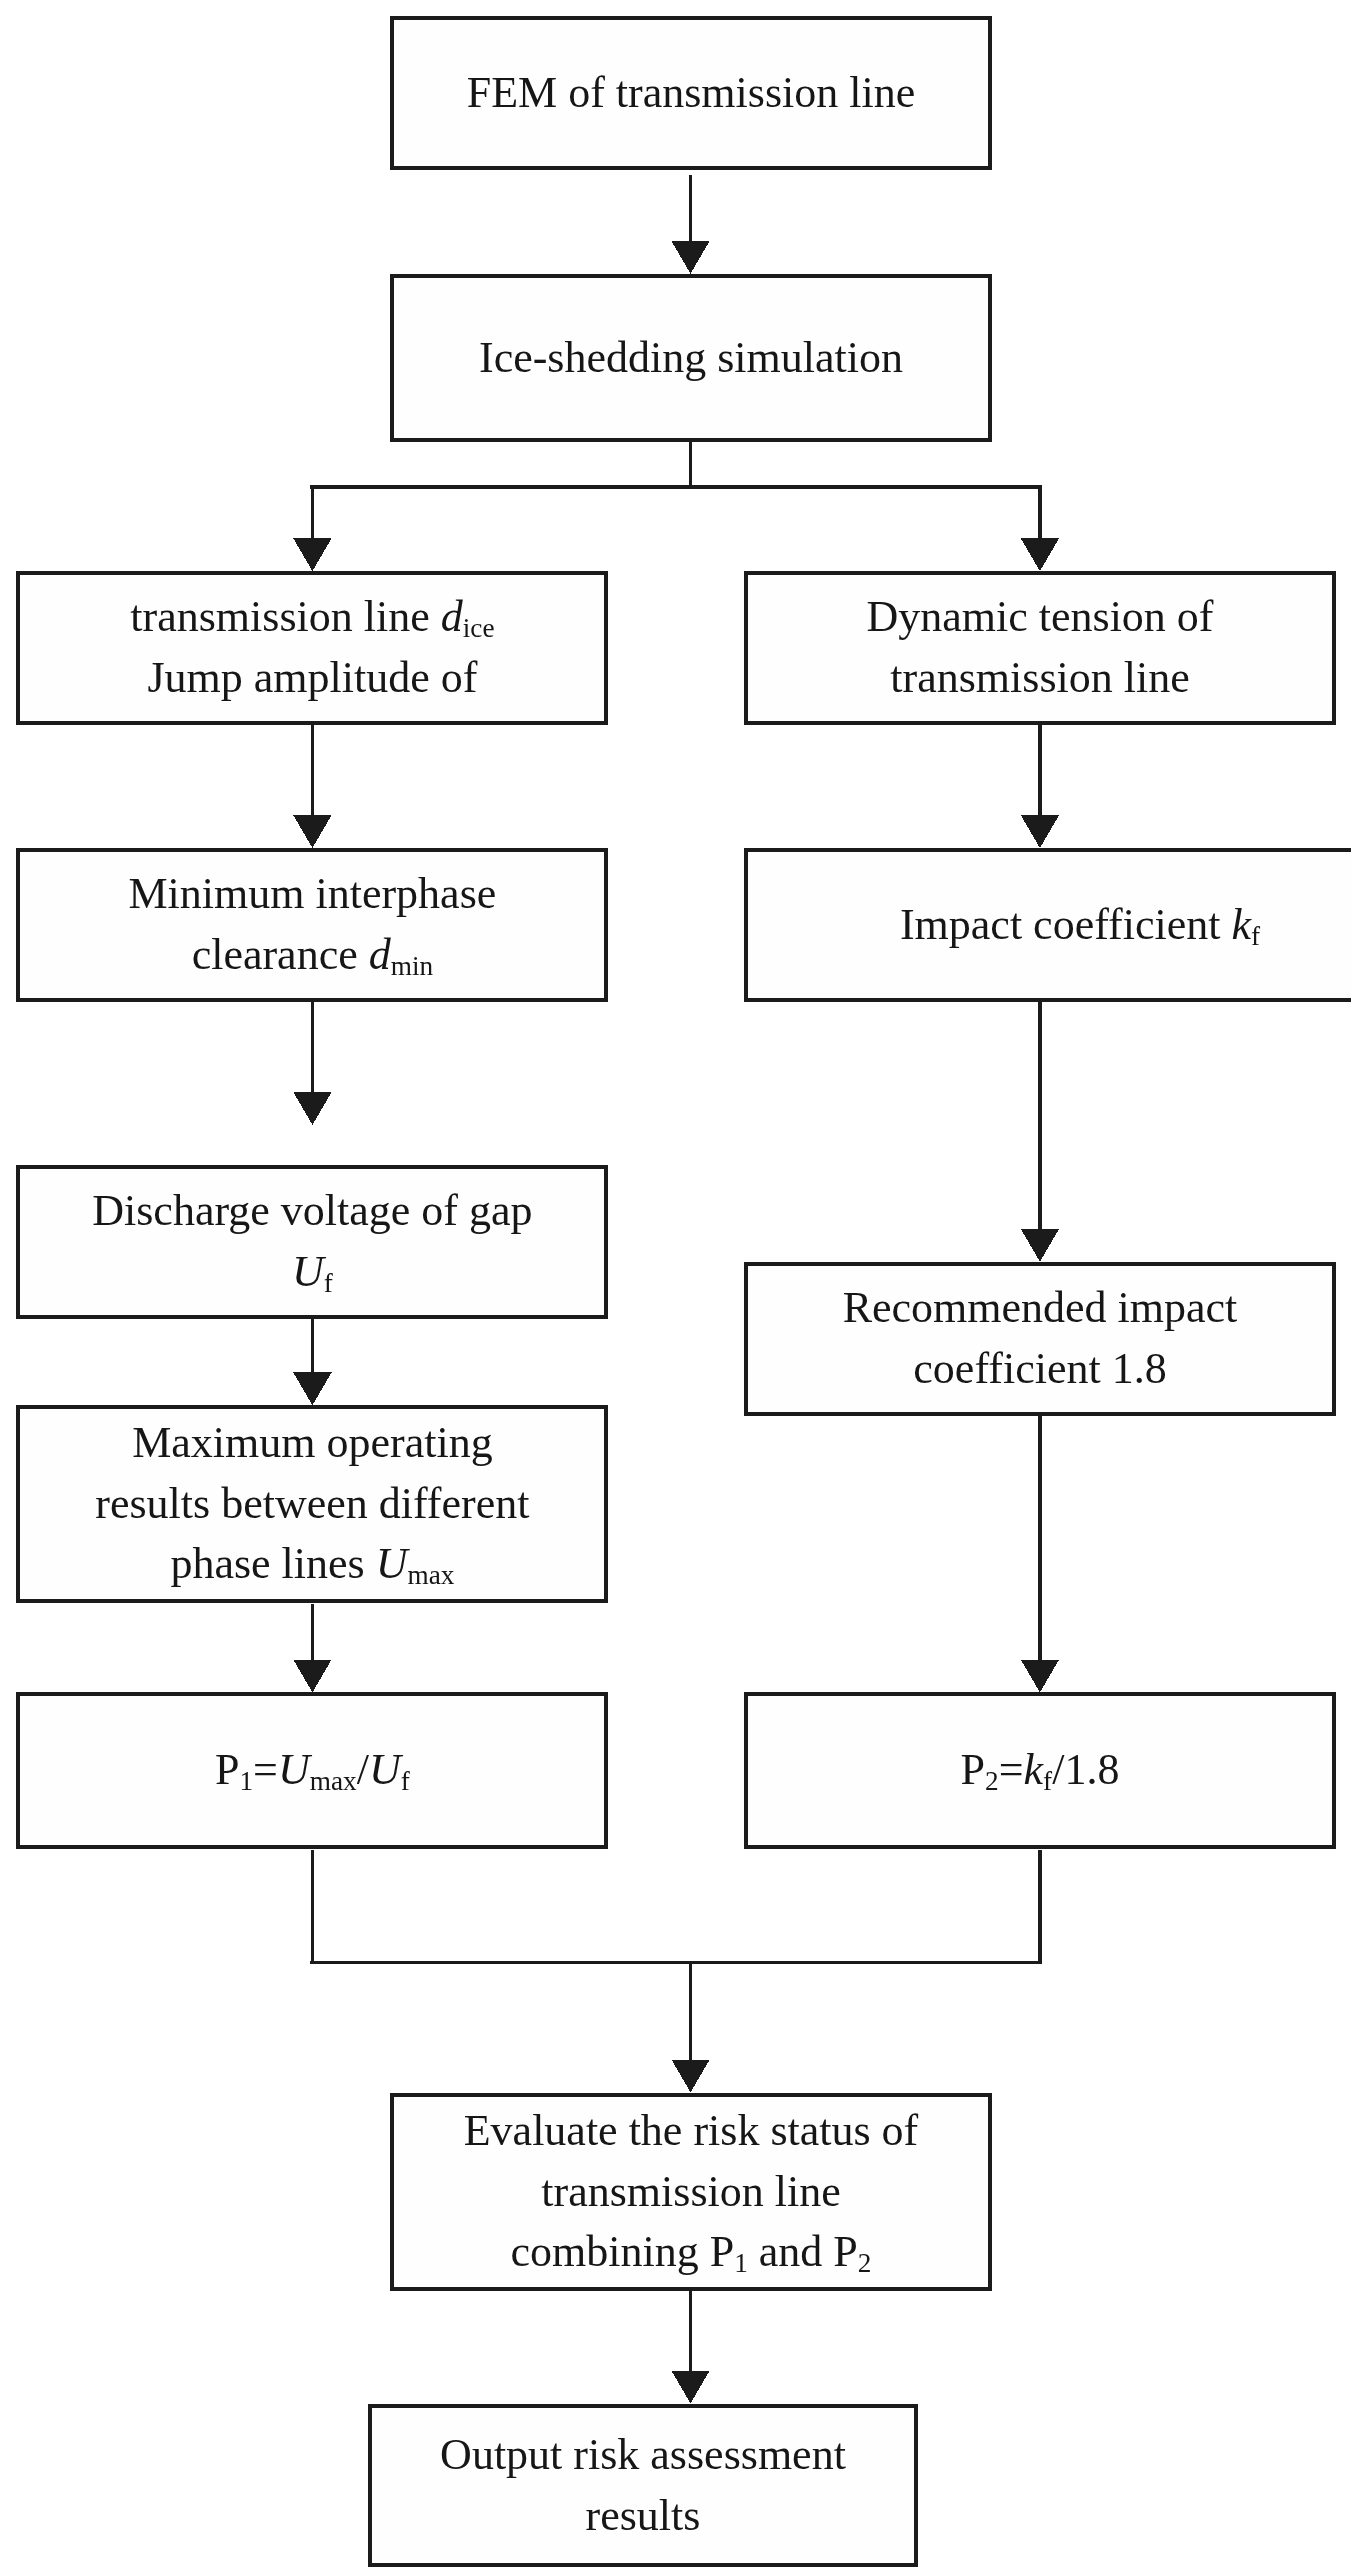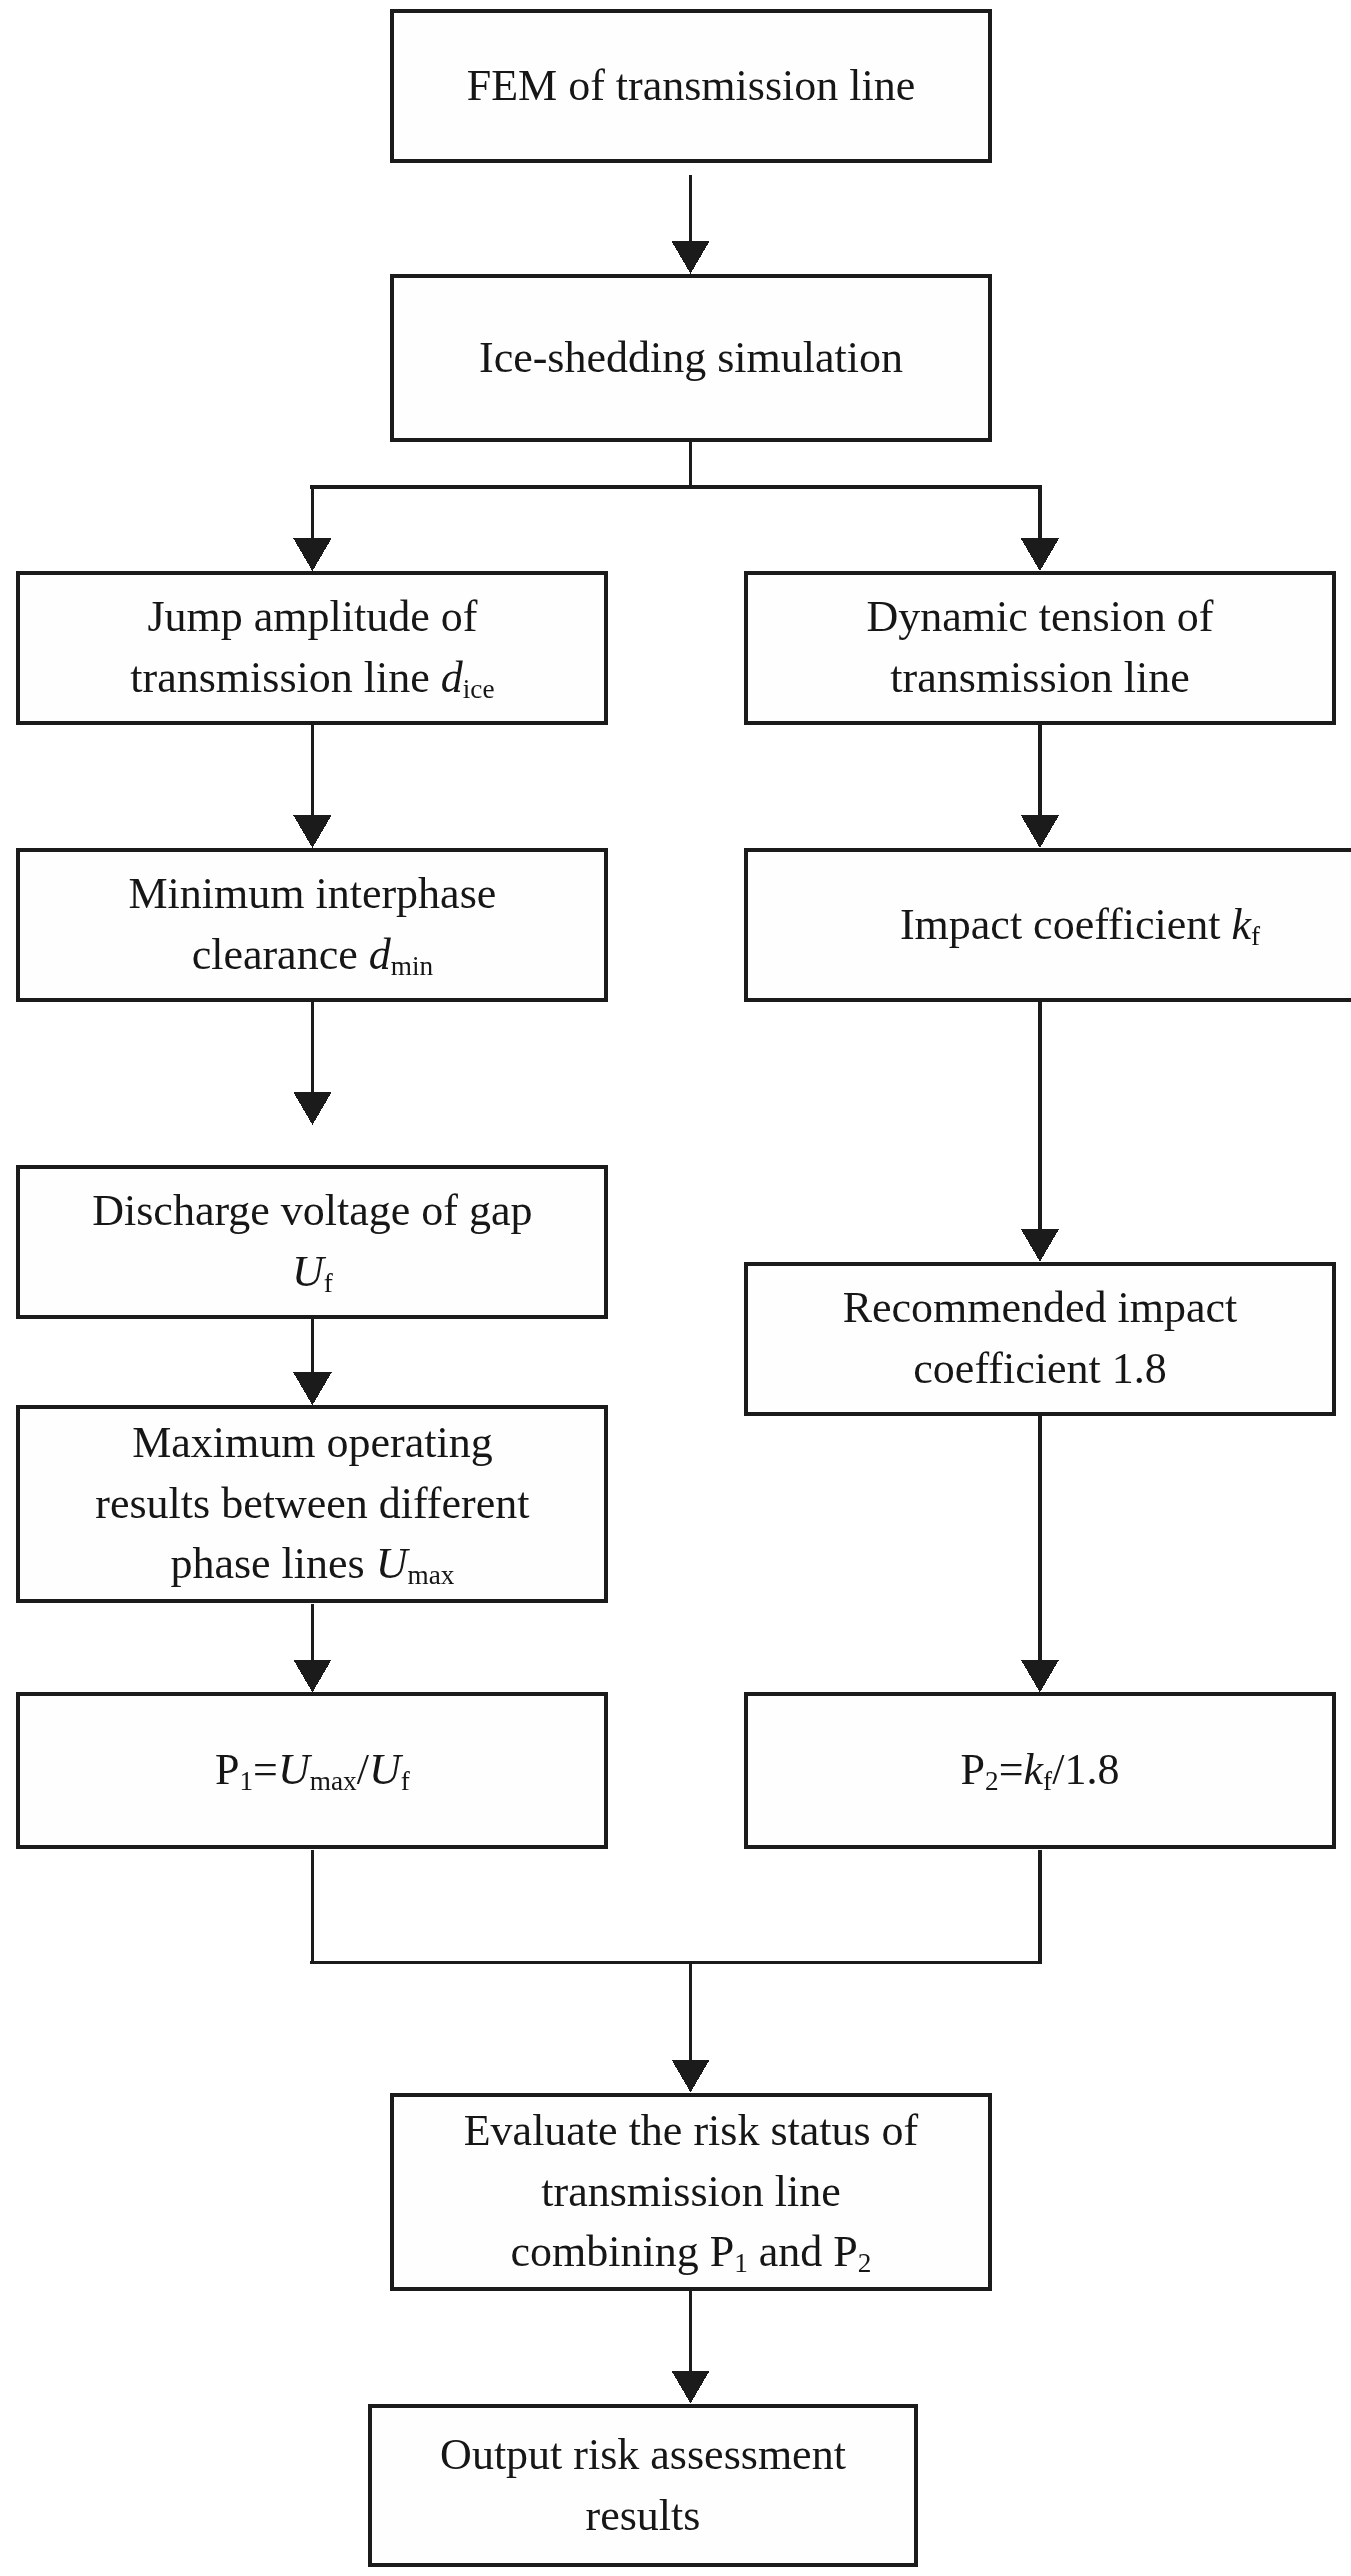--- a/index.html
+++ b/index.html
@@ -95,31 +95,31 @@
     <line x1="1521" y1="2705" x2="1521" y2="2872" stroke="#1b1b1b" stroke-width="5"></line>
     <line x1="454" y1="2870" x2="1524" y2="2870" stroke="#1b1b1b" stroke-width="5"></line>
 
     <line x1="1010" y1="2868" x2="1010" y2="3016" stroke="#1b1b1b" stroke-width="5"></line>
     <polygon points="982,3012 1038,3012 1010,3060" fill="#1b1b1b"></polygon>
 
     <line x1="1010" y1="3350" x2="1010" y2="3471" stroke="#1b1b1b" stroke-width="5"></line>
     <polygon points="982,3467 1038,3467 1010,3515" fill="#1b1b1b"></polygon>
   </svg>
 
-  <div class="box" style="left:390px; top:9px; width:602px; height:154px;text-align:center;">
+  <div class="box" style="left:390px; top:16px; width:602px; height:154px;text-align:center;">
       <div class="box-line"><span>FEM of transmission line</span></div>
     </div>
 
   <div class="box" style="left:390px; top:274px; width:602px; height:168px;">
       <div class="box-line"><span>Ice-shedding simulation</span></div>
     </div>
 
   <div class="box" style="left:16.4px; top:571px; width:592px; height:154px;">
+      <div class="box-line"><span>transmission line </span><span class="seg-i">d</span><span class="seg-sub">ice</span></div>
       <div class="box-line"><span>Jump amplitude of</span></div>
-      <div class="box-line"><span>transmission line </span><span class="seg-i">d</span><span class="seg-sub">ice</span></div>
     </div>
 
   <div class="box" style="left:744px; top:571px; width:592px; height:154px;">
       <div class="box-line"><span>Dynamic tension of</span></div>
       <div class="box-line"><span>transmission line</span></div>
     </div>
 
   <div class="box" style="left:16.4px; top:848px; width:592px; height:154px;">
       <div class="box-line"><span>Minimum interphase</span></div>
       <div class="box-line"><span>clearance </span><span class="seg-i">d</span><span class="seg-sub">min</span></div>

